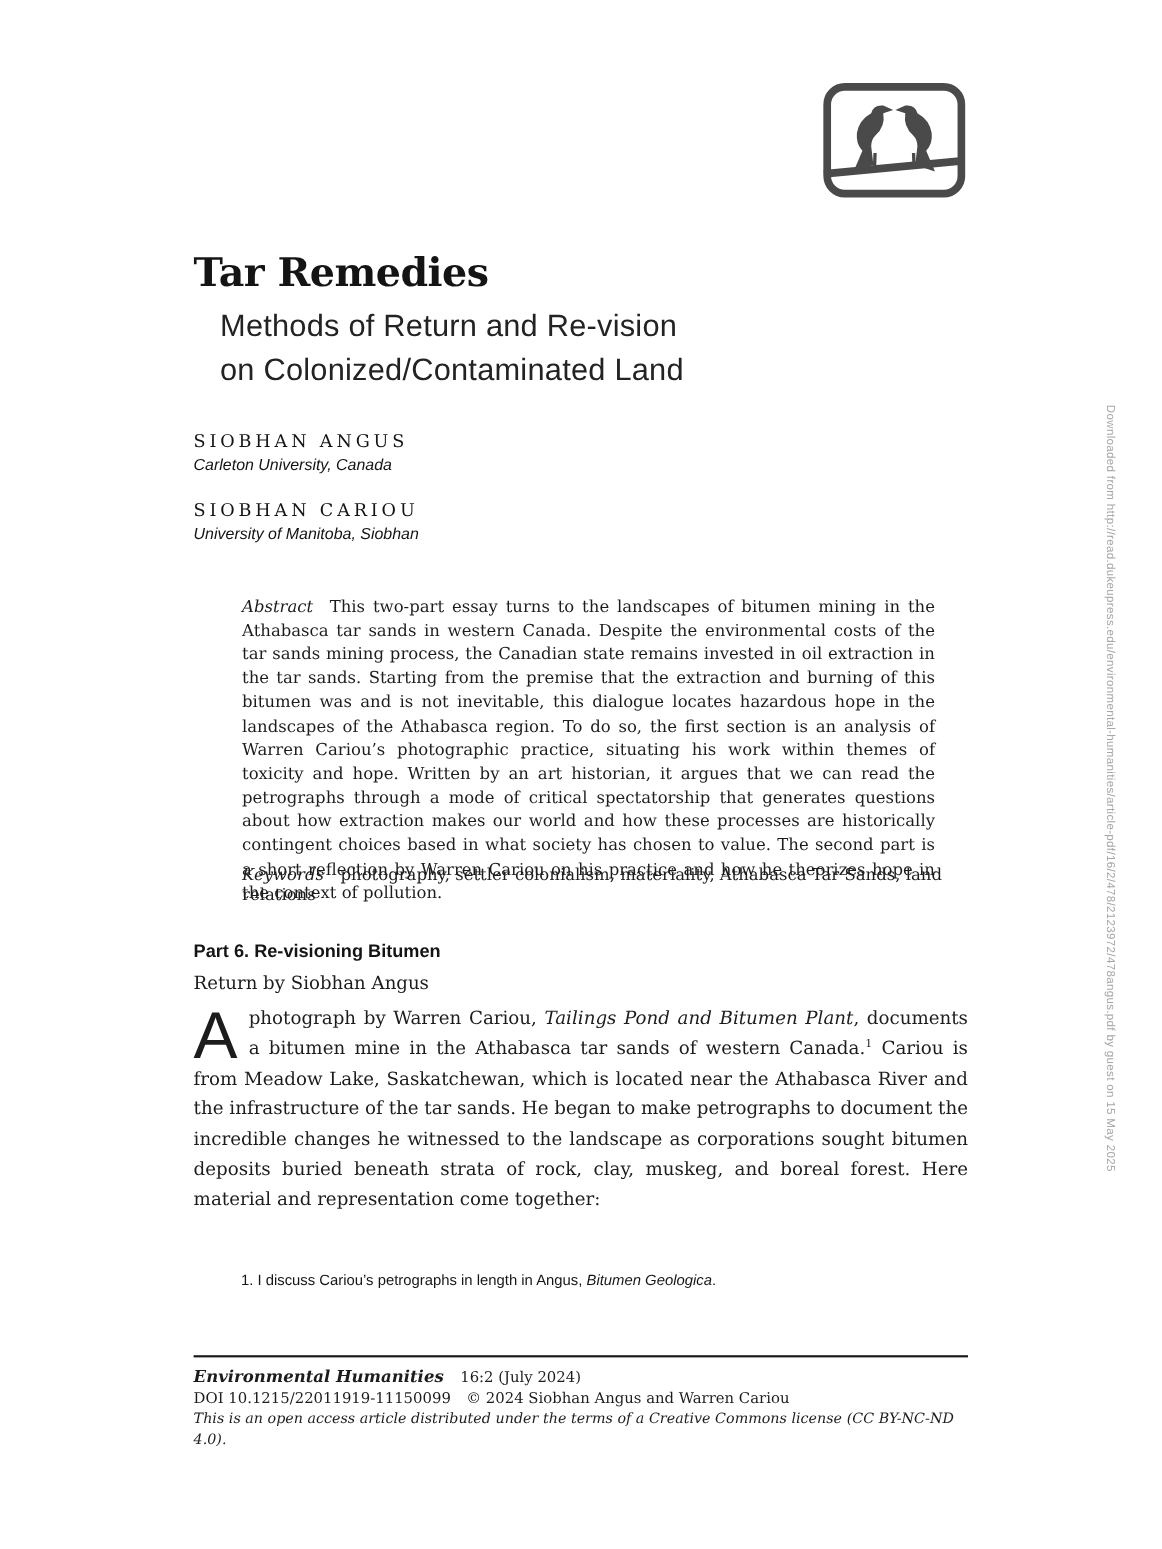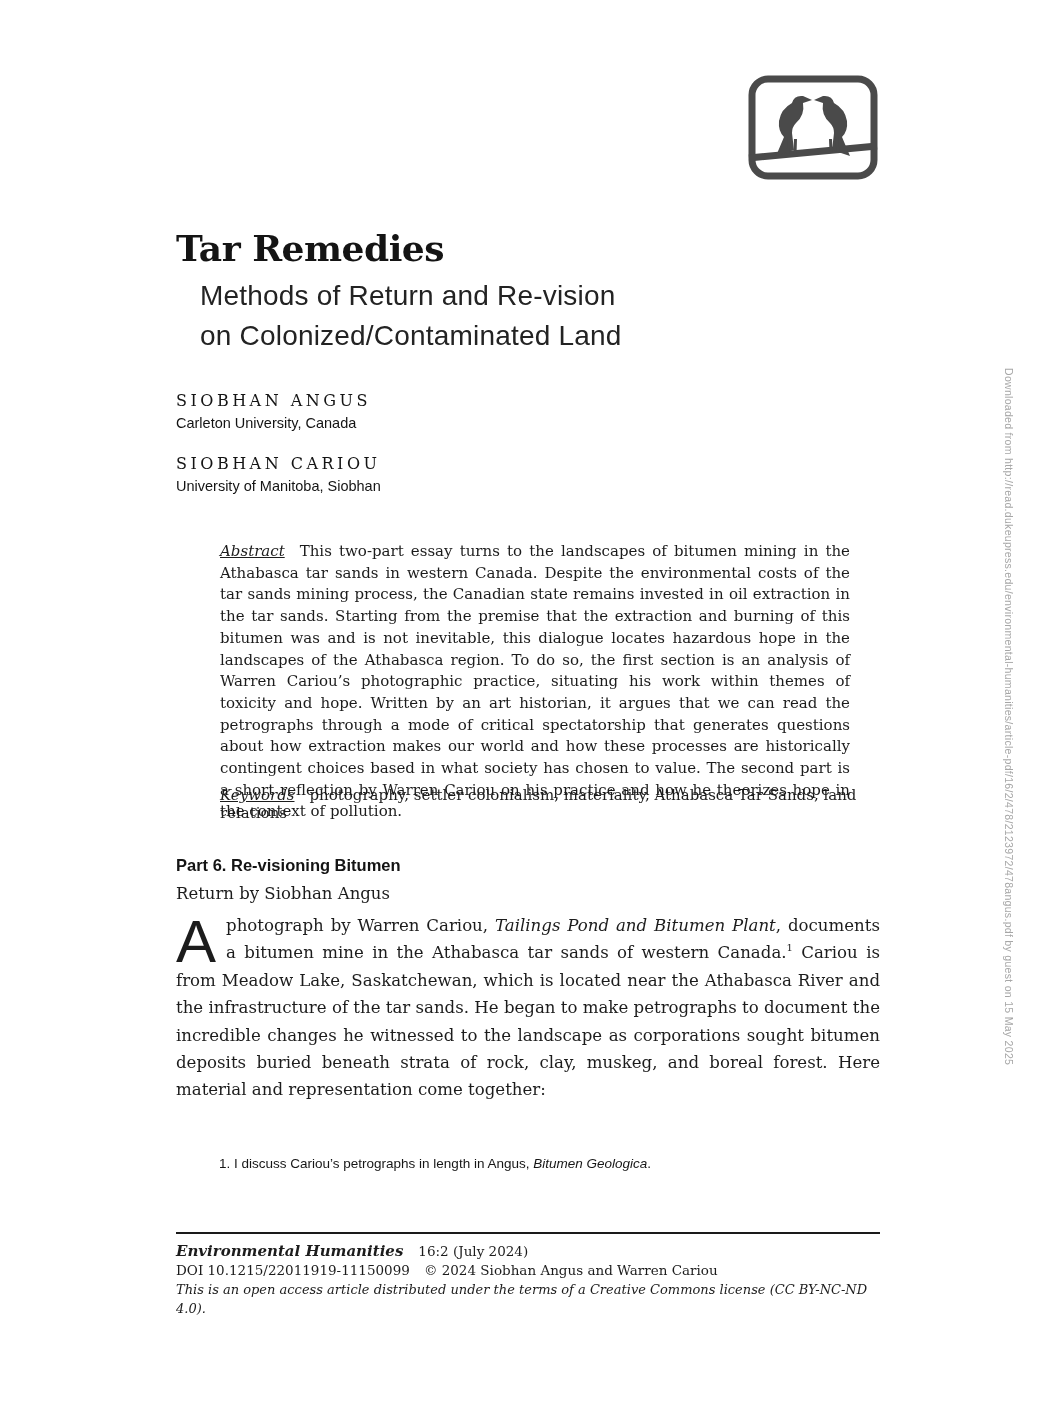--- a/index.html
+++ b/index.html
@@ -48,41 +48,41 @@
     left: 176px;
     font-family: "DejaVu Serif", serif;
     font-size: 16px;
     letter-spacing: 3.5px;
     color: #141414;
   }
   .author-affil {
     position: absolute;
     left: 176px;
     font-family: "Liberation Sans", sans-serif;
+    font-style: italic;
     font-size: 14.5px;
     color: #141414;
   }
   .name-1 { top: 391px; }
   .affil-1 { top: 415px; }
   .name-2 { top: 454px; }
   .affil-2 { top: 478px; }
   .abstract {
     position: absolute;
     left: 220px;
     top: 541px;
     width: 630px;
     font-size: 15px;
     line-height: 21.7px;
     text-align: justify;
     color: #1c1c1c;
   }
   .inline-label {
     font-style: italic;
     padding-right: 15px;
-    text-decoration: underline;
   }
   .keywords {
     position: absolute;
     left: 220px;
     top: 786px;
     width: 650px;
     font-size: 15px;
     color: #1c1c1c;
   }
   .part-heading {

